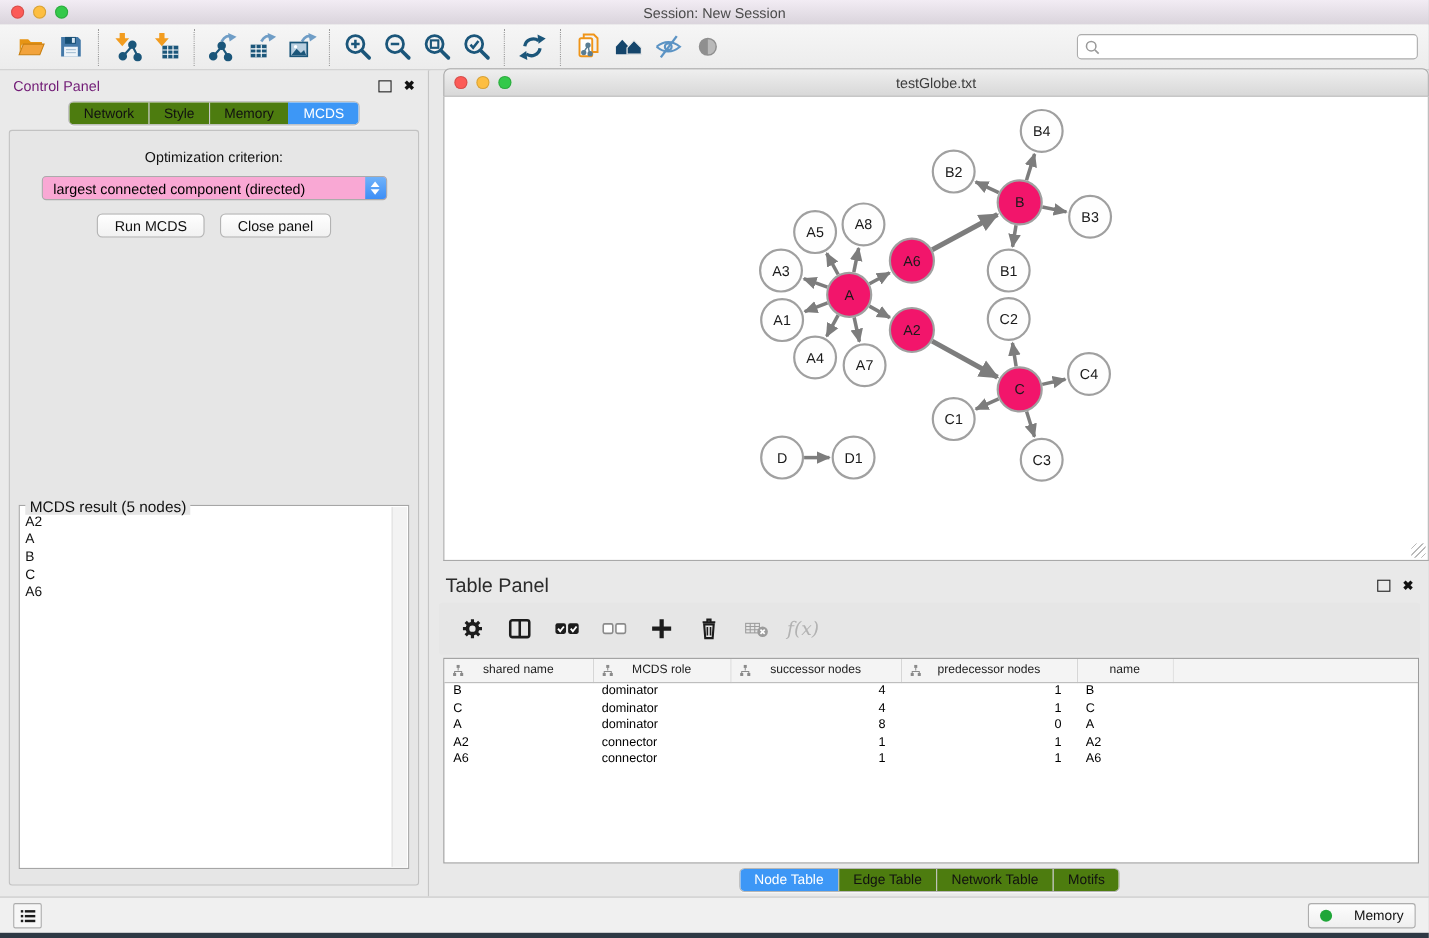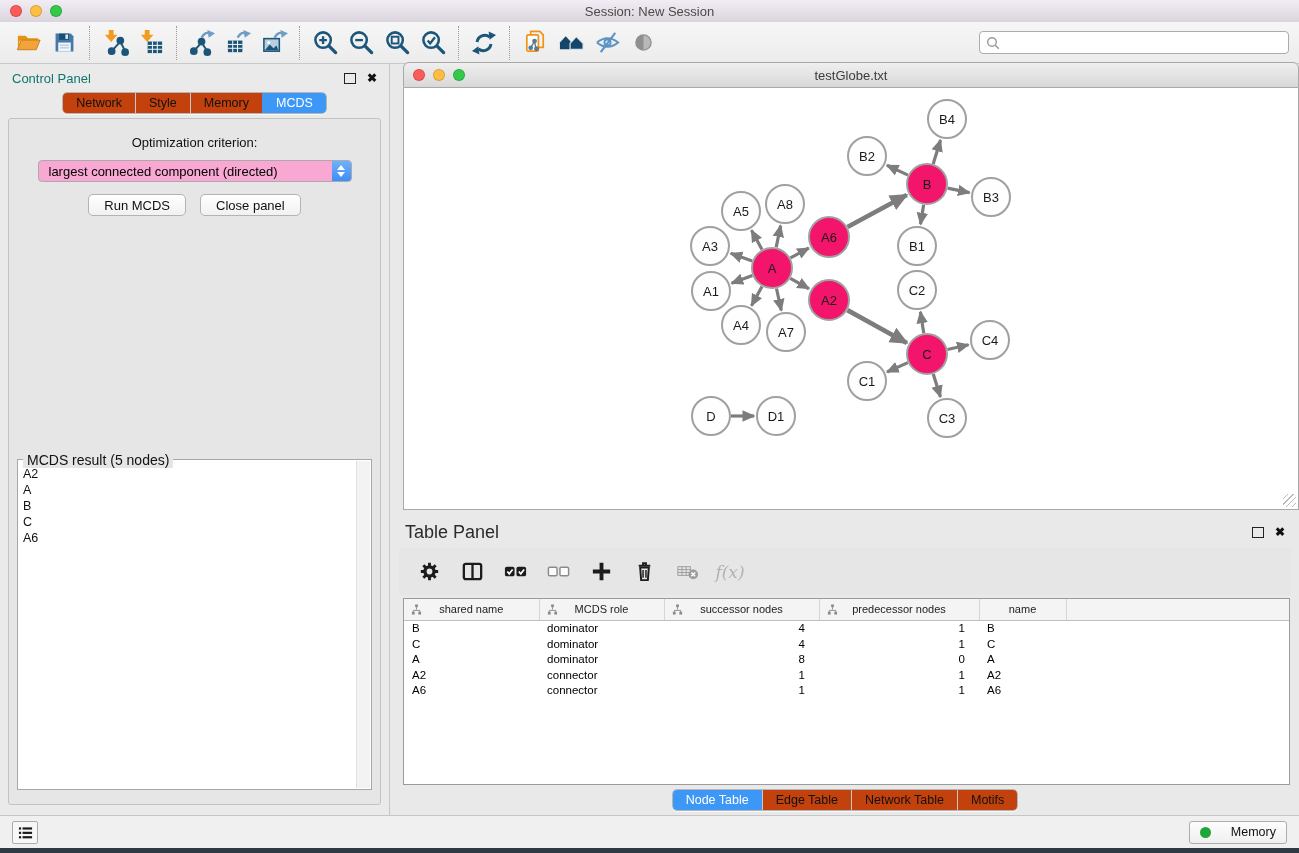--- a/index.html
+++ b/index.html
@@ -25,28 +25,28 @@
   .tsep{width:0;height:34px;border-left:1px dotted #9a9a9a;margin:0 7px;}
   .searchbox{margin-left:auto;width:296px;height:21px;background:#fff;border:1px solid #ACACAC;
     border-radius:4px;display:flex;align-items:center;padding:0 6px;}
   .searchbox input{border:none;outline:none;flex:1;font-size:12px;background:transparent;
     font-family:"Liberation Sans",sans-serif;}
 
   
   .control-panel{position:absolute;left:0;top:64px;width:390px;bottom:38px;
     background:#EAEAEA;border-right:1px solid #C6C6C6;box-sizing:border-box;}
   .panel-header{height:28px;display:flex;align-items:center;padding:0 12px;}
-  .panel-header .ptitle{font-size:13px;color:#0f766e;}
+  .panel-header .ptitle{font-size:13px;color:#701a75;}
   .winbtns{margin-left:auto;display:flex;align-items:center;gap:11px;}
   .float-btn{width:10px;height:9px;border:1.5px solid #222;display:inline-block;}
   .close-btn{font-size:12px;font-weight:bold;color:#111;line-height:1;}
   .seg-row{height:24px;display:flex;justify-content:center;align-items:flex-start;}
   .seg{display:inline-flex;border:1px solid #B6B6B6;border-radius:5px;overflow:hidden;background:#fff;
     box-shadow:0 1px 0 rgba(255,255,255,.6);}
-  .seg-tab{padding:3px 13px;font-size:12.5px;color:#111;background:#c2410c;border-left:1px solid #C9C9C9;white-space:nowrap;}
+  .seg-tab{padding:3px 13px;font-size:12.5px;color:#111;background:#4d7c0f;border-left:1px solid #C9C9C9;white-space:nowrap;}
   .seg-tab:first-child{border-left:none;}
   .seg-tab.active{background:#3D97F6;color:#fff;border-left-color:#3D97F6;}
   .cp-content{position:absolute;left:8px;right:8px;top:54px;bottom:10px;
     background:#E6E6E6;border:1px solid #C2C2C2;border-radius:3px;}
   .crit-label{margin-top:16px;text-align:center;font-size:13px;color:#111;}
   .combo{margin:10px auto 0;width:314px;height:22px;background:#f9a8d4;border:1px solid #ABABAB;
     border-radius:4px;display:flex;align-items:center;box-sizing:border-box;gap:27px;}
   .combo .val{flex:1;font-size:13px;padding-left:10px;white-space:nowrap;overflow:hidden;}
   .stepper{width:19px;height:100%;background:linear-gradient(#6FB2FA,#3D8EF6);
     border-radius:0 3px 3px 0;display:flex;flex-direction:column;align-items:center;justify-content:center;gap:2px;}

